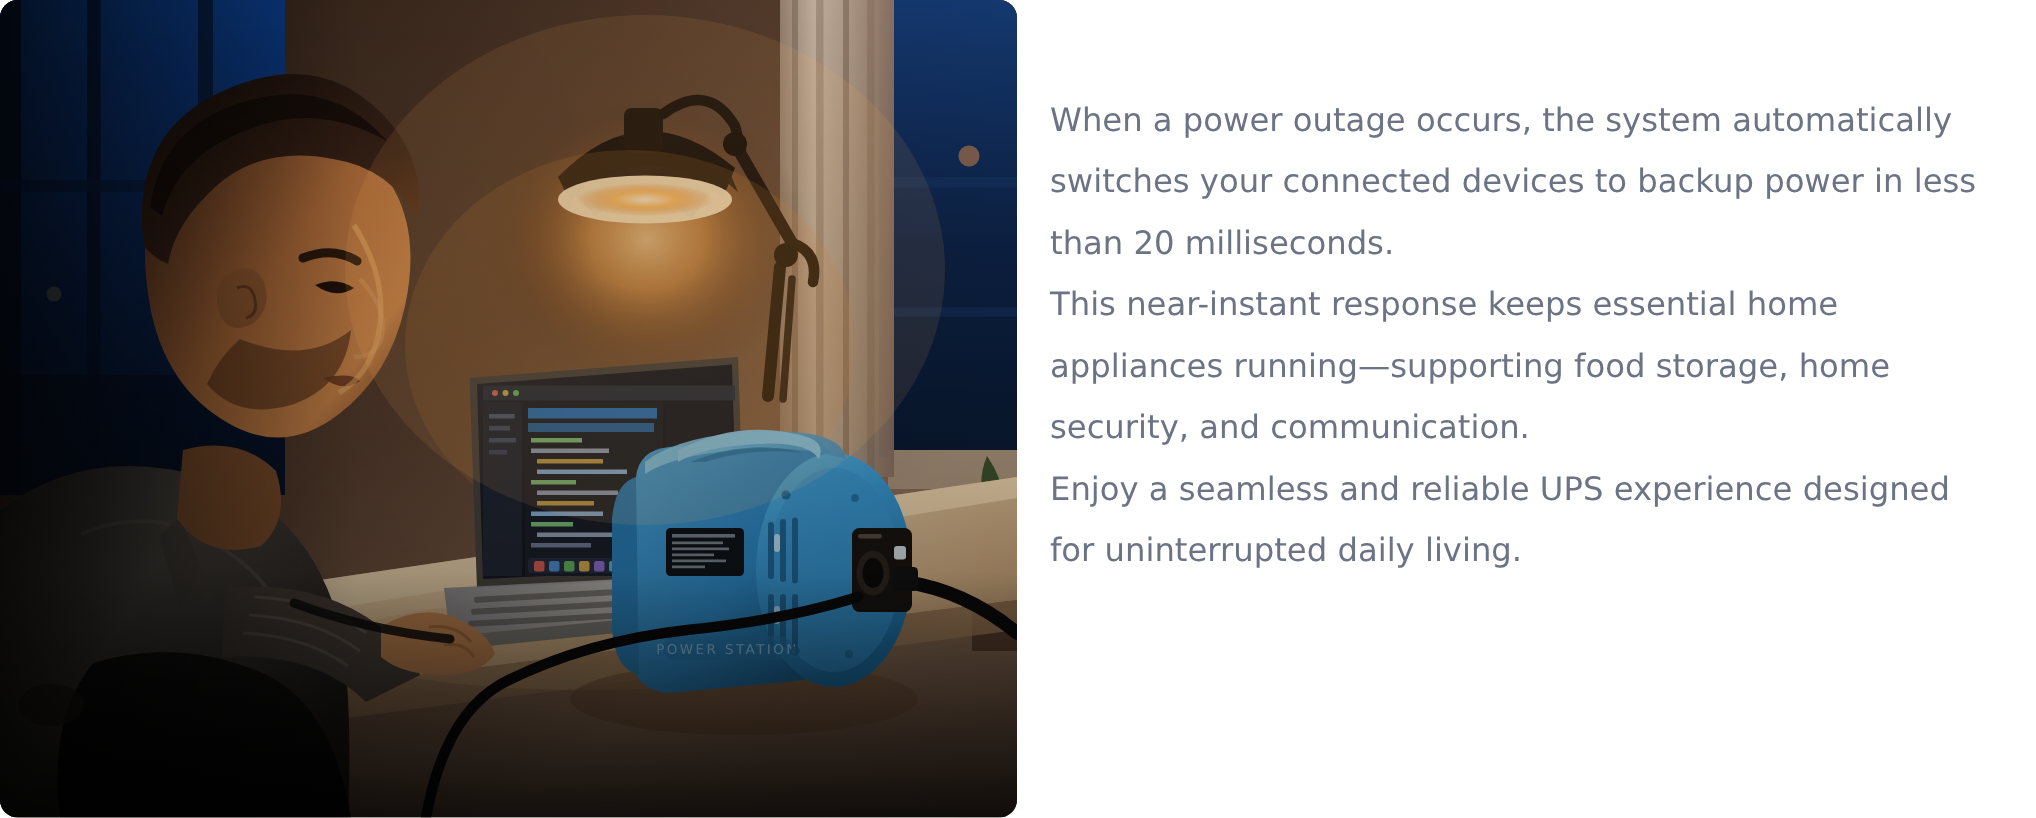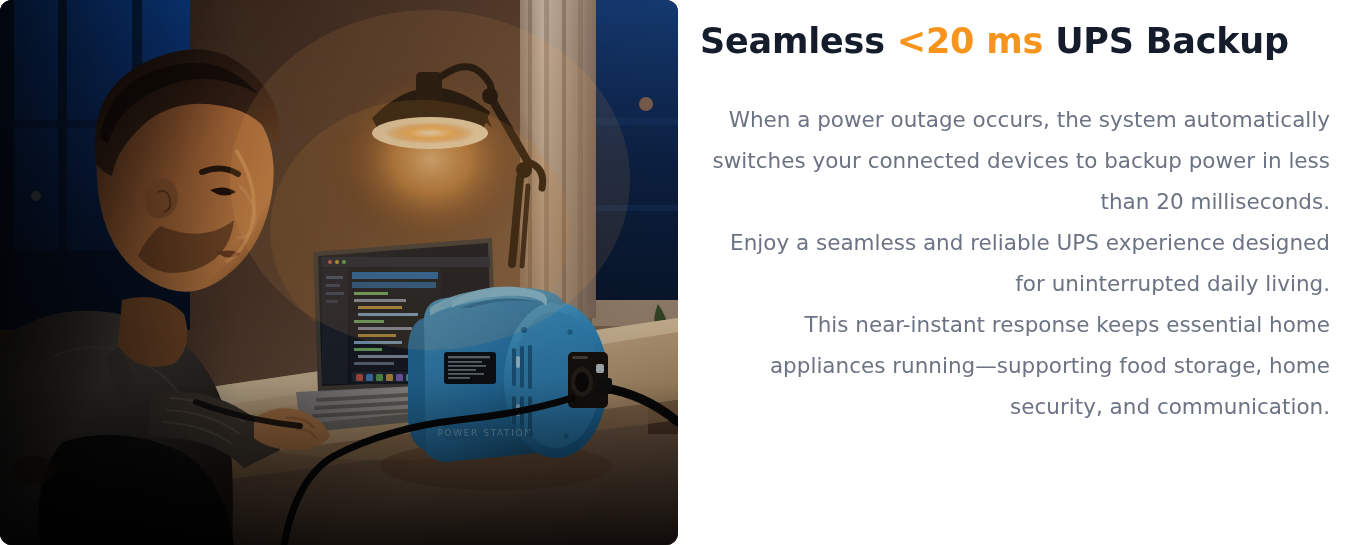--- a/index.html
+++ b/index.html
@@ -75,21 +75,20 @@
     font-size: 17px;
     font-weight: 600;
     color: #3e4758;
     line-height: 1.3;
     margin: 8px 0 0 0;
     white-space: nowrap;
   }
 
   .body-block {
     margin-top: 38px;
-    text-align: right;
   }
   .body-para {
     font-family: "DejaVu Sans", sans-serif;
     font-size: 21.5px;
     font-weight: 500;
     color: #6b7384;
     line-height: 41px;
     margin: 0;
     max-width: 638px;
   }
@@ -426,23 +425,22 @@
 
         <rect x="0" y="0" width="678" height="545" fill="url(#vignetteL)"></rect>
         <rect x="0" y="0" width="678" height="545" fill="url(#vignetteB)"></rect>
         <ellipse cx="430" cy="180" rx="200" ry="170" fill="#ffb257" opacity="0.10"></ellipse>
       </svg>
     </div>
   </div>
 
   <div class="text-panel">
 
-    <h1 class="headline"><span>Seamless </span><span class="accent">&lt;20 ms</span><span> UPS Backup</span></h1>
 
 
     <div class="body-block">
       <p class="body-para">When a power outage occurs, the system automatically switches your connected devices to backup power in less than 20 milliseconds.</p>
+      <p class="body-para">This near-instant response keeps essential home appliances running—supporting food storage, home security, and communication.</p>
       <p class="body-para">Enjoy a seamless and reliable UPS experience designed for uninterrupted daily living.</p>
-      <p class="body-para">This near-instant response keeps essential home appliances running—supporting food storage, home security, and communication.</p>
     </div>
 
   </div>
 </div>
 
 </body></html>

